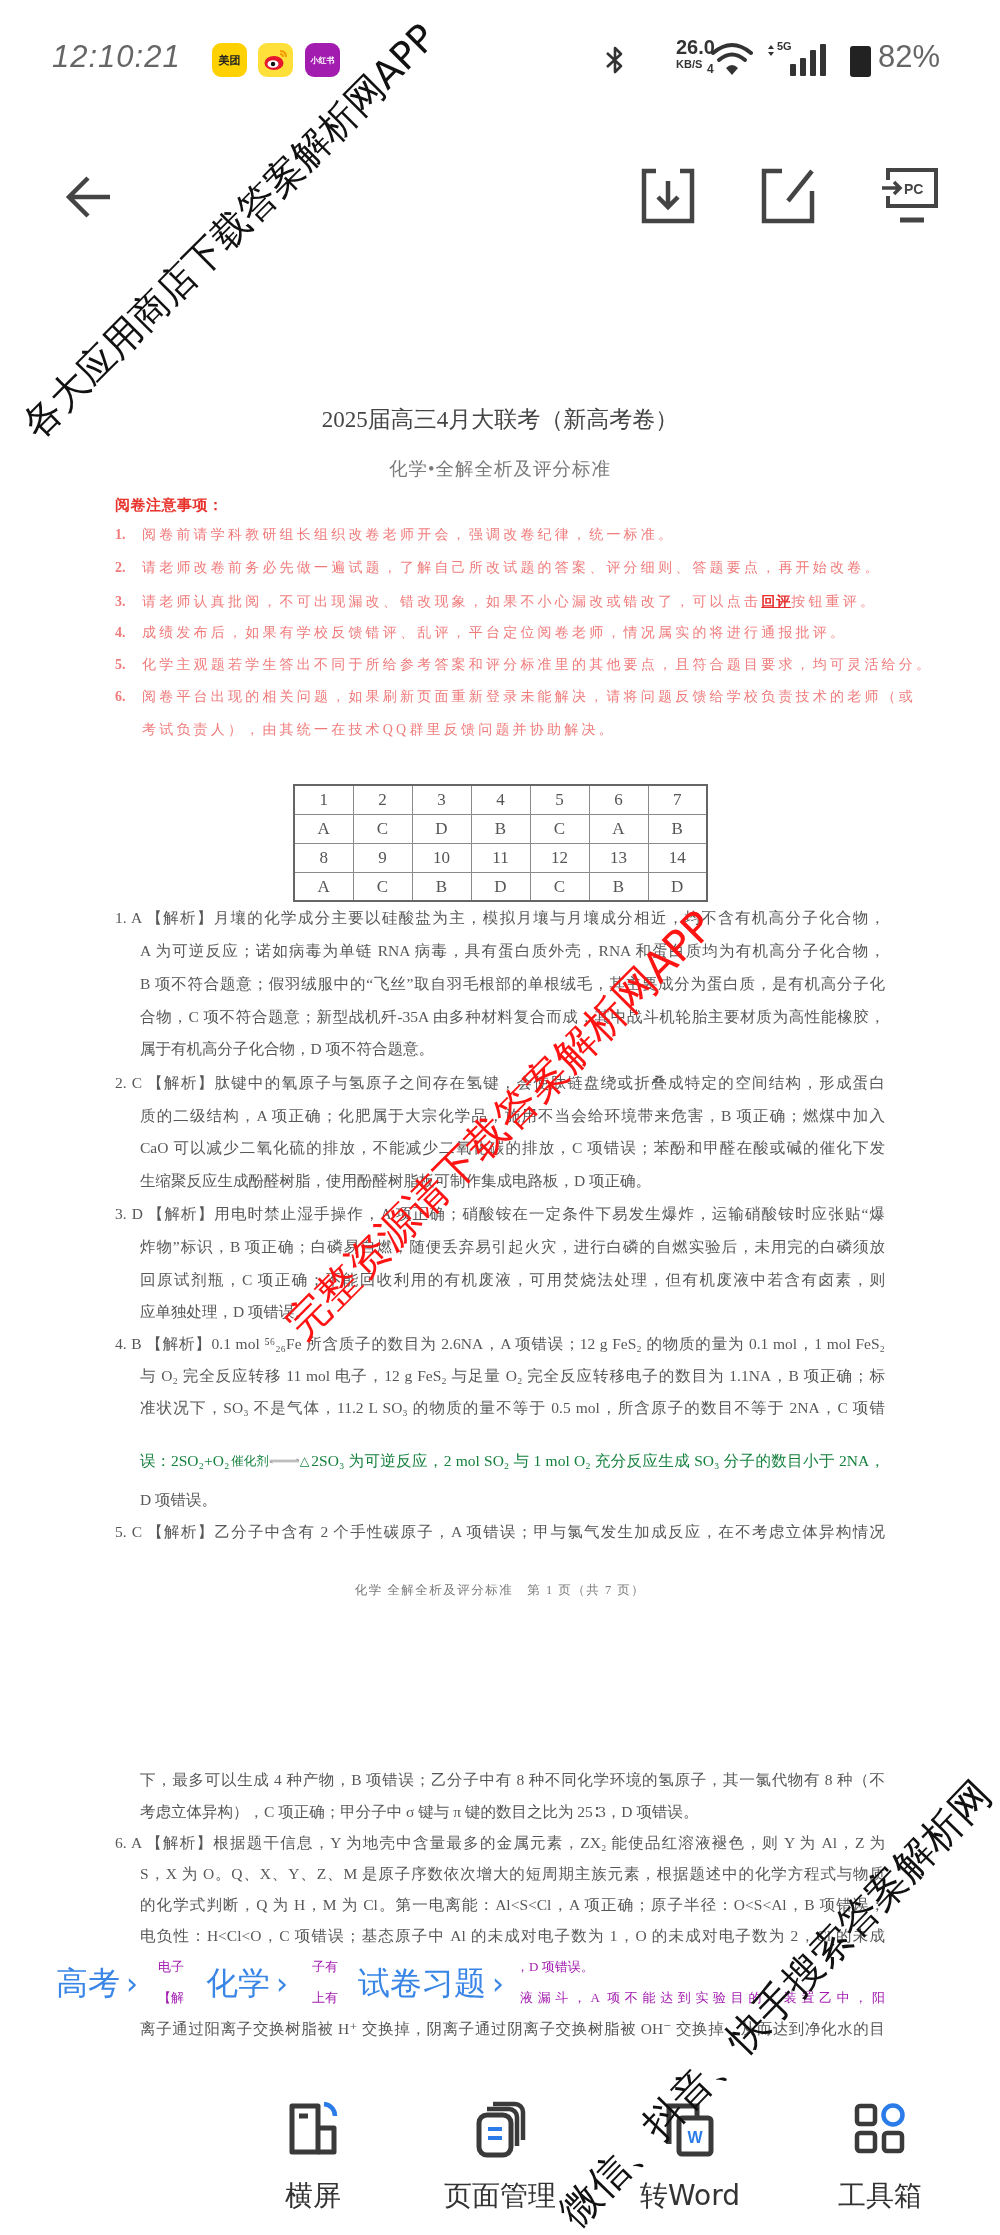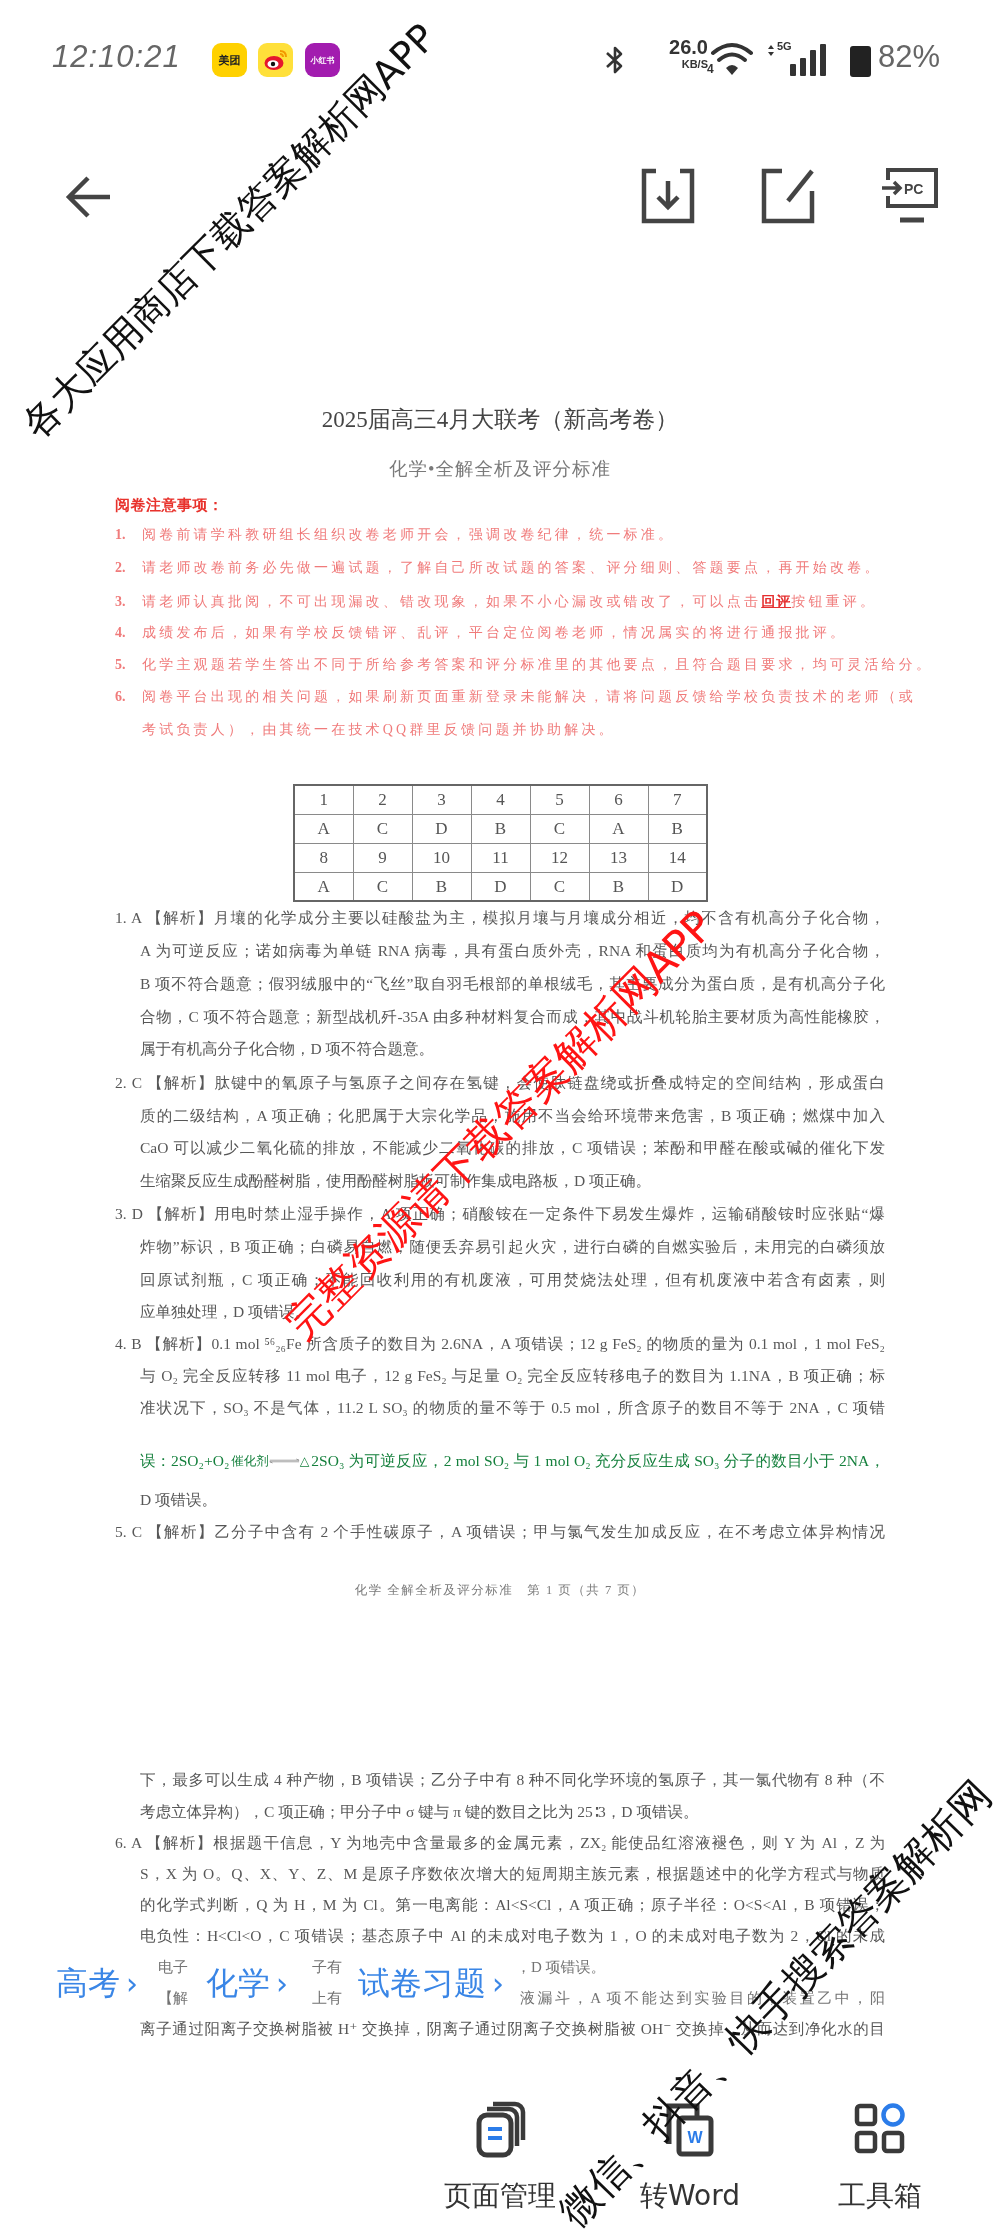--- a/index.html
+++ b/index.html
@@ -7,21 +7,21 @@
 body{position:relative;font-family:"DejaVu Sans",sans-serif;color:#333}
 .a{position:absolute}
 
 
 #time{left:52px;top:37px;font-family:"Liberation Sans",sans-serif;font-style:italic;font-size:31px;color:#666;letter-spacing:1px;line-height:40px}
 .appicon{position:absolute;top:43px;width:35px;height:34px;border-radius:9px;display:flex;align-items:center;justify-content:center;font-weight:bold;overflow:hidden;font-family:"DejaVu Sans",sans-serif}
 #ic-meituan{left:212px;background:#ffd100;color:#222;font-size:11px}
 #ic-weibo{left:258px;background:#ffe03a}
 #ic-xhs{left:305px;background:#a21caf;color:#fff;font-size:8px}
 #bt{left:604px;top:44px;width:22px;height:32px}
-#speed{left:648px;top:37px;width:60px;text-align:right;line-height:1}
+#speed{left:676px;top:37px;width:60px;text-align:left;line-height:1}
 #speed .v{font-size:20px;font-weight:bold;color:#333;display:block;font-family:"Liberation Sans",sans-serif}
 #speed .u{font-size:11px;font-weight:bold;color:#333;display:block;margin-top:2px;font-family:"Liberation Sans",sans-serif}
 #wifi{left:707px;top:40px;width:50px;height:38px}
 #wifi-badge{left:707px;top:62px;font-size:12px;font-weight:bold;color:#333;font-family:"Liberation Sans",sans-serif}
 #cell{left:766px;top:42px;width:66px;height:36px}
 #cell-label{left:777px;top:40px;font-size:11px;font-weight:bold;color:#333;font-family:"Liberation Sans",sans-serif}
 #battery{left:850px;top:46px;width:21px;height:31px;background:#222;border-radius:3px}
 #battery-pct{left:878px;top:37px;font-family:"Liberation Sans",sans-serif;font-size:31px;color:#666;line-height:40px}
 
 
@@ -41,21 +41,21 @@
 .note .t{letter-spacing:3.2px}
 .note .hl{color:#e53030;font-weight:bold;text-decoration:underline;letter-spacing:1px}
 
 .ans-table{position:absolute;left:293px;top:784px;width:415px;border-collapse:collapse;font-size:17px;color:#555;border:2px solid #666}
 .ans-table td{border:1.5px solid #8a8a8a;height:29px;text-align:center;width:59px;padding:0;line-height:27px}
 
 .ln{position:absolute;height:32px;line-height:32px;font-size:15.5px;color:#575757;white-space:nowrap}
 .ln.f{left:115px;width:770px}
 .ln.c{left:140px;width:745px}
 .ln.j{text-align:justify;text-align-last:justify}
-.frag{position:absolute;height:32px;line-height:32px;font-size:15px;color:#737373;white-space:nowrap}
+.frag{position:absolute;height:32px;line-height:32px;font-size:13px;color:#a21caf;white-space:nowrap}
 
 .eqline{position:absolute;left:140px;width:745px;top:1436px;height:50px;display:flex;align-items:center;font-size:15.5px;color:#15803d;white-space:nowrap}
 .rxn{display:inline-flex;flex-direction:row;align-items:center;width:78px;margin:0 2px}
 .rxn .ct{font-size:12.5px;line-height:15px}
 .rxn .cb{font-size:12.5px;line-height:14px}
 .eqline .post{flex:1;text-align:justify;text-align-last:justify}
 
 .footer{left:0;width:1000px;top:1578px;text-align:center;font-size:12.5px;color:#7a7a7a;letter-spacing:1.5px;line-height:24px}
 
 
@@ -249,20 +249,29 @@
 <div class="frag serif" style="left:158px;top:1982px">【解</div>
 <div class="frag serif" style="left:312px;top:1982px">上有</div>
 <div class="frag serif j" style="left:520px;top:1982px;width:365px;text-align:justify;text-align-last:justify">液漏斗，A 项不能达到实验目的；装置乙中，阳</div>
 <div class="ln serif c j" style="top:2013px">离子通过阳离子交换树脂被 H⁺ 交换掉，阴离子通过阴离子交换树脂被 OH⁻ 交换掉，从而达到净化水的目</div>
 
 <div class="crumb" id="crumb-0"><span>高考</span><span class="sep">›</span></div>
 <div class="crumb" id="crumb-1"><span>化学</span><span class="sep">›</span></div>
 <div class="crumb" id="crumb-2"><span>试卷习题</span><span class="sep">›</span></div>
 
 <div class="toolbar">
+  <div class="tool" style="left:228px">
+    <svg class="ic" viewBox="0 0 58 58">
+      <path d="M8 6 H34 V52 H8 Z" stroke="#3a3a3a" stroke-width="5" fill="none" stroke-linejoin="round"></path>
+      <path d="M34 28 H50 V52 H34" stroke="#3a3a3a" stroke-width="5" fill="none" stroke-linejoin="round"></path>
+      <path d="M15 16 H24" stroke="#3a3a3a" stroke-width="5"></path>
+      <path d="M40 4 A12 12 0 0 1 51 16" stroke="#2b7ce9" stroke-width="4.5" fill="none"></path>
+    </svg>
+    <span class="lb">横屏</span>
+  </div>
   <div class="tool" style="left:415px">
     <svg class="ic" viewBox="0 0 58 58">
       <path d="M22 4 H44 a8 8 0 0 1 8 8 V40" stroke="#3a3a3a" stroke-width="4.5" fill="none"></path>
       <path d="M16 9 H38 a8 8 0 0 1 8 8 V46" stroke="#3a3a3a" stroke-width="4.5" fill="none"></path>
       <rect x="8" y="15" width="32" height="40" rx="8" stroke="#3a3a3a" stroke-width="5" fill="#fff"></rect>
       <rect x="17" y="27" width="14" height="4" fill="#2b7ce9"></rect>
       <rect x="17" y="36" width="14" height="4" fill="#2b7ce9"></rect>
     </svg>
     <span class="lb">页面管理</span>
   </div>

